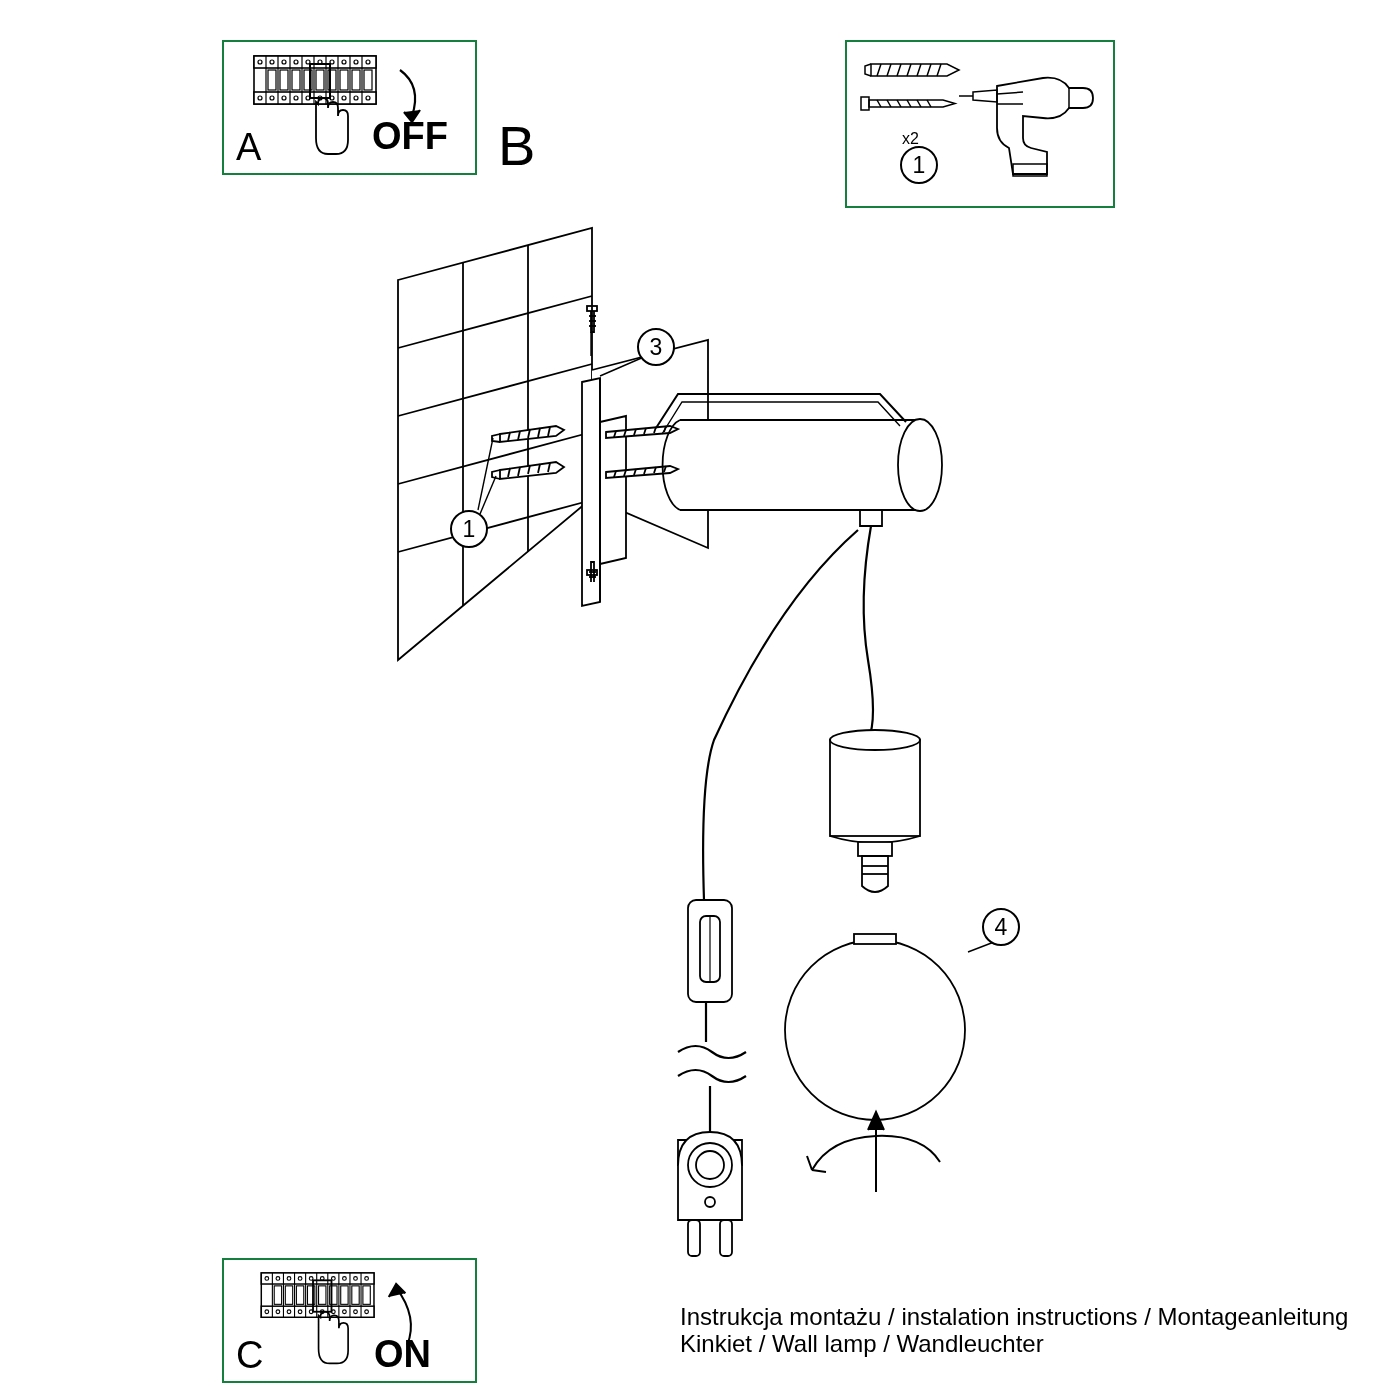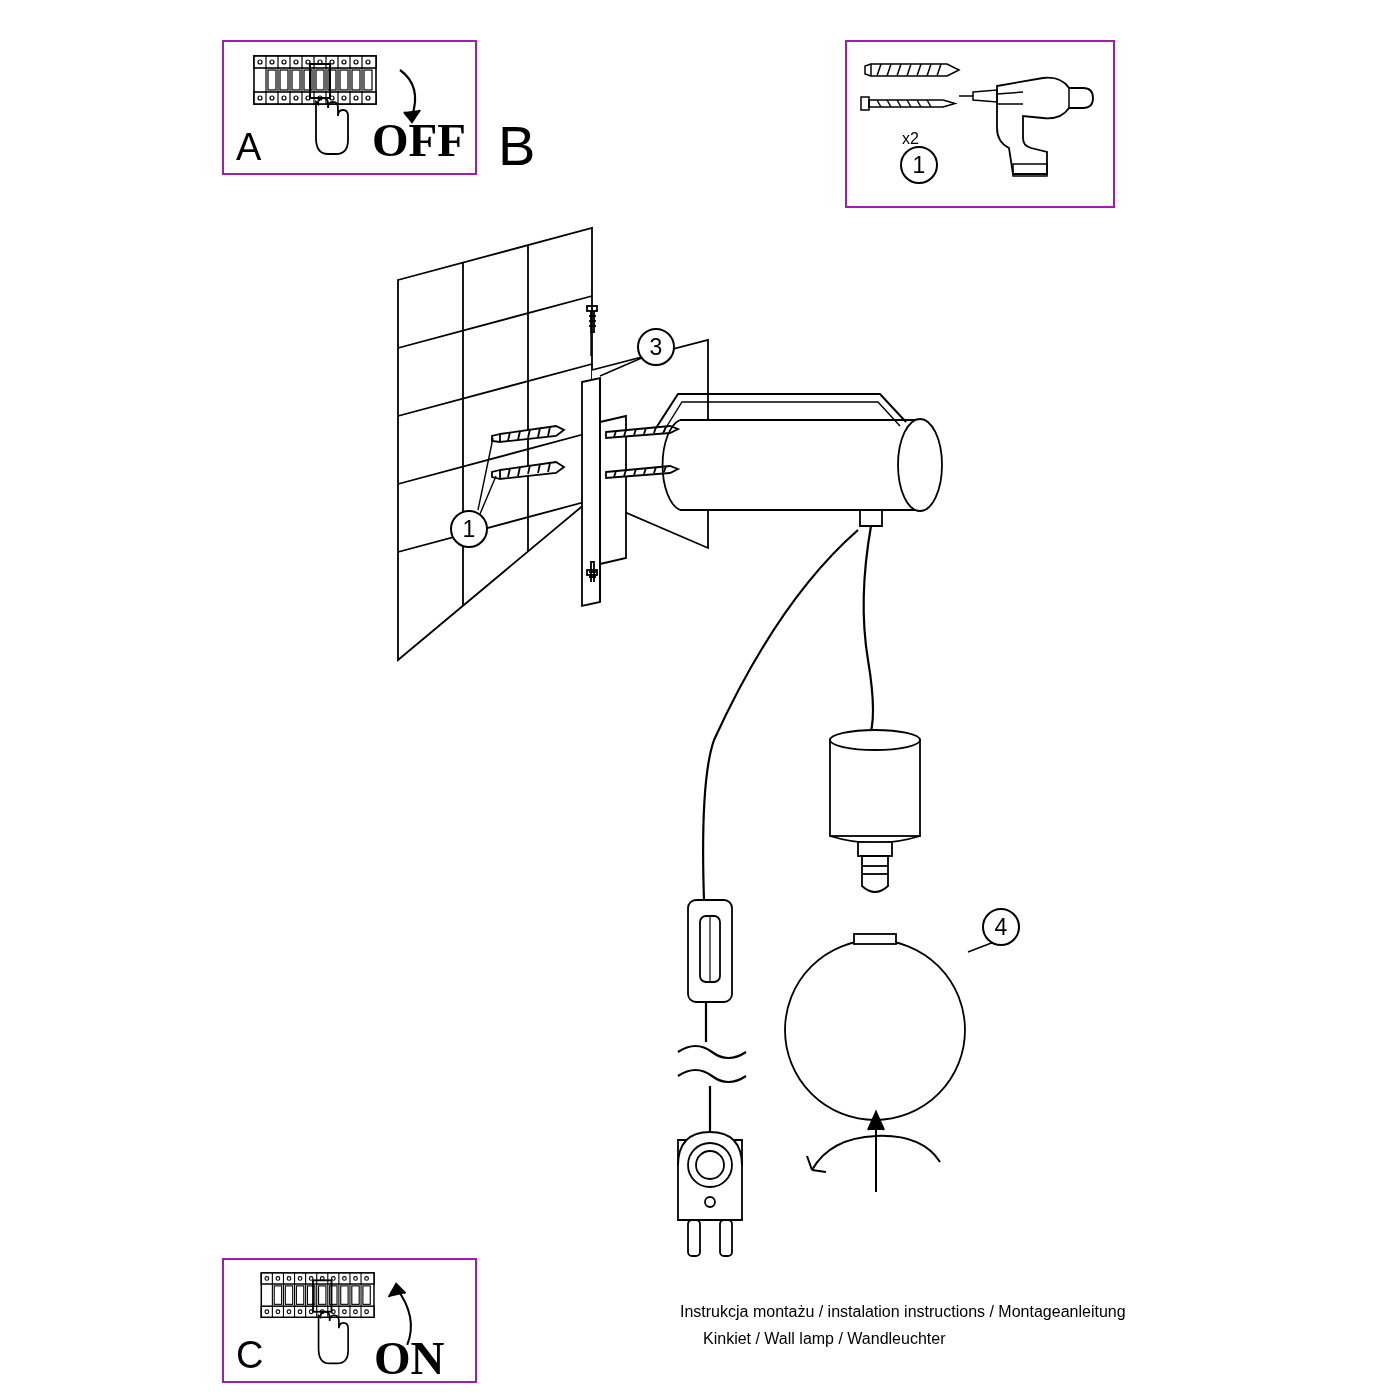--- a/index.html
+++ b/index.html
@@ -13,64 +13,63 @@
   }
   #sheet {
     position: relative;
     width: 1400px;
     height: 1400px;
     background: #ffffff;
     overflow: hidden;
   }
   .frame {
     position: absolute;
-    border: 2px solid #a21caf;
+    border: 2px solid #15803d;
     box-sizing: border-box;
     background: #fff;
     text-align: center;
   }
   .step-letter {
     position: absolute;
     font-size: 38px;
     font-weight: normal;
     letter-spacing: 0;
     line-height: 1;
   }
   .big-letter {
     position: absolute;
     font-size: 56px;
     line-height: 1;
   }
   .state-label {
     position: absolute;
-    font-size: 47px;
+    font-size: 38px;
     font-weight: bold;
     line-height: 1;
-    font-family: Liberation Serif, serif;
   }
   .callout {
     position: absolute;
     width: 38px;
     height: 38px;
     border: 2px solid #000;
     border-radius: 50%;
     box-sizing: border-box;
     font-size: 23px;
     display: flex;
     align-items: center;
     justify-content: center;
     background: #fff;
   }
   .qty {
     position: absolute;
     font-size: 16px;
   }
   .footer {
     position: absolute;
-    font-size: 16px;
+    font-size: 24px;
     line-height: 1.45;
     white-space: nowrap;
   }
   svg { display: block; }
   .ln { stroke: #000; fill: none; }
 </style>
 </head>
 <body>
 
 <div id="sheet">
@@ -389,15 +388,15 @@
                  L104 62 Q104 56 99 56 Q94 56 94 62 Z" stroke-width="1.8"></path>
         <path d="M188 92 Q200 62 176 30" stroke-width="2.2"></path>
         <path d="M168 40 L176 26 L186 36" stroke-width="2.2" fill="#000"></path>
       </g>
     </svg>
   </div>
   <div class="step-letter" style="left:236px; top:1336px;">C</div>
   <div class="state-label" style="left:374px; top:1335px;">ON</div>
 
   <div class="footer" style="left:680px; top:1300px;">Instrukcja montażu / instalation instructions / Montageanleitung</div>
-  <div class="footer" style="left:680px; top:1327px;margin-left:23px;">Kinkiet / Wall lamp / Wandleuchter</div>
+  <div class="footer" style="left:680px; top:1327px;">Kinkiet / Wall lamp / Wandleuchter</div>
 
 </div>
 
 </body></html>

